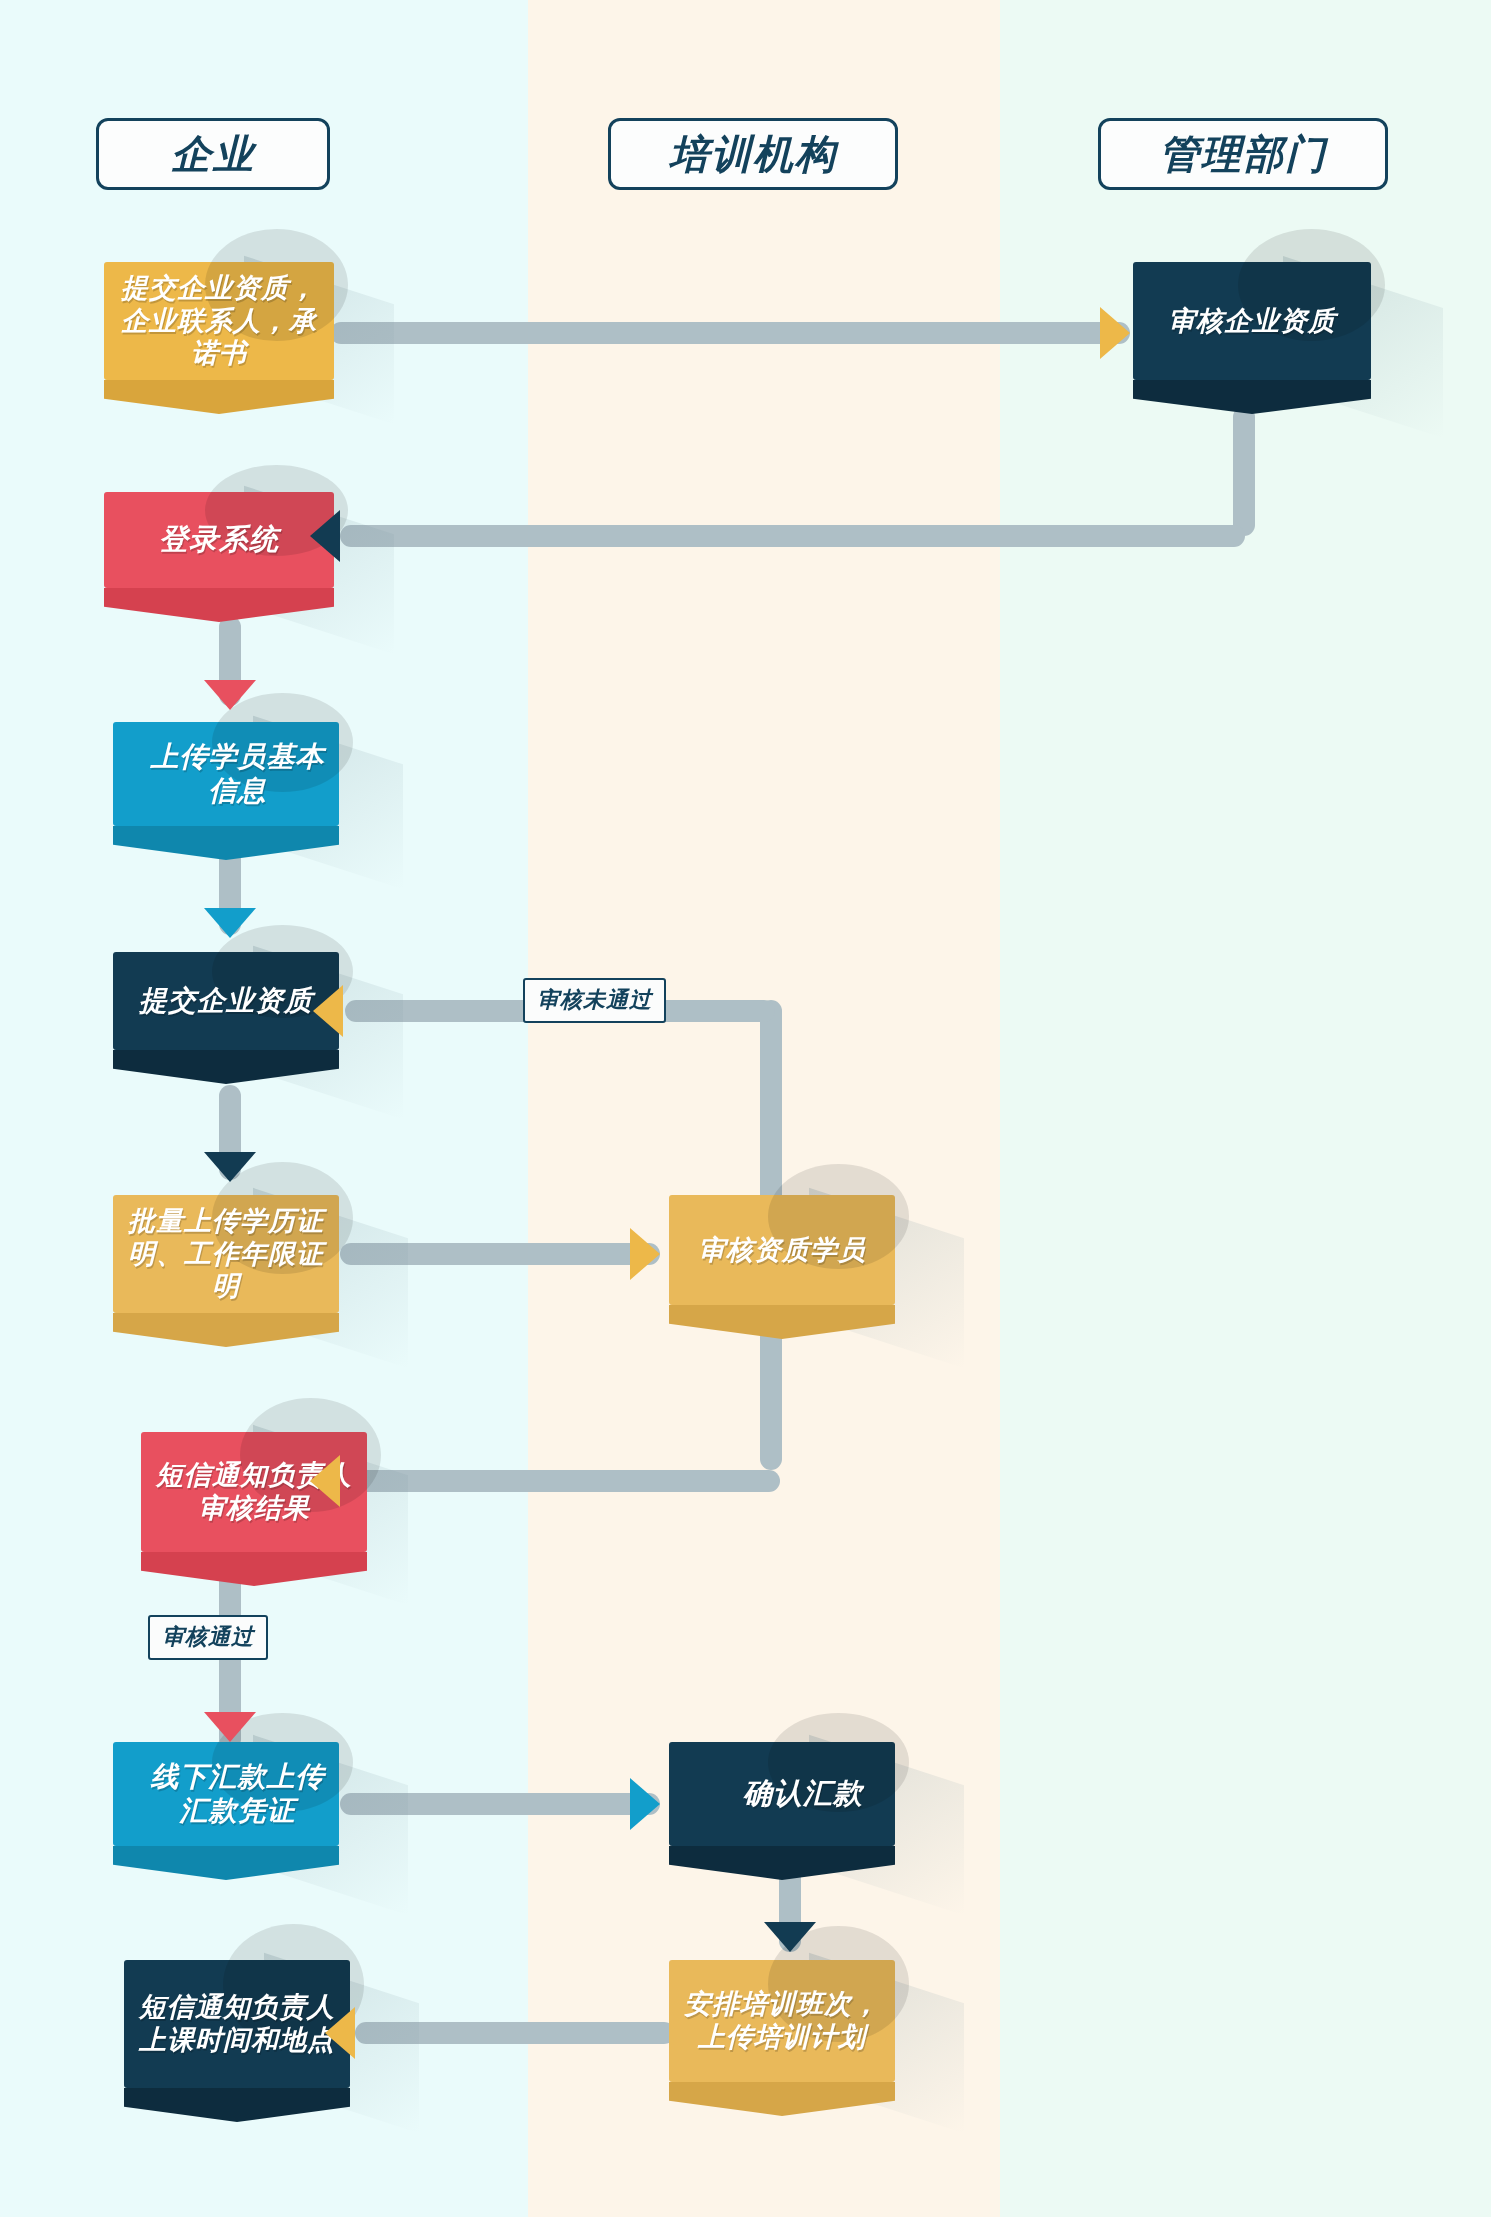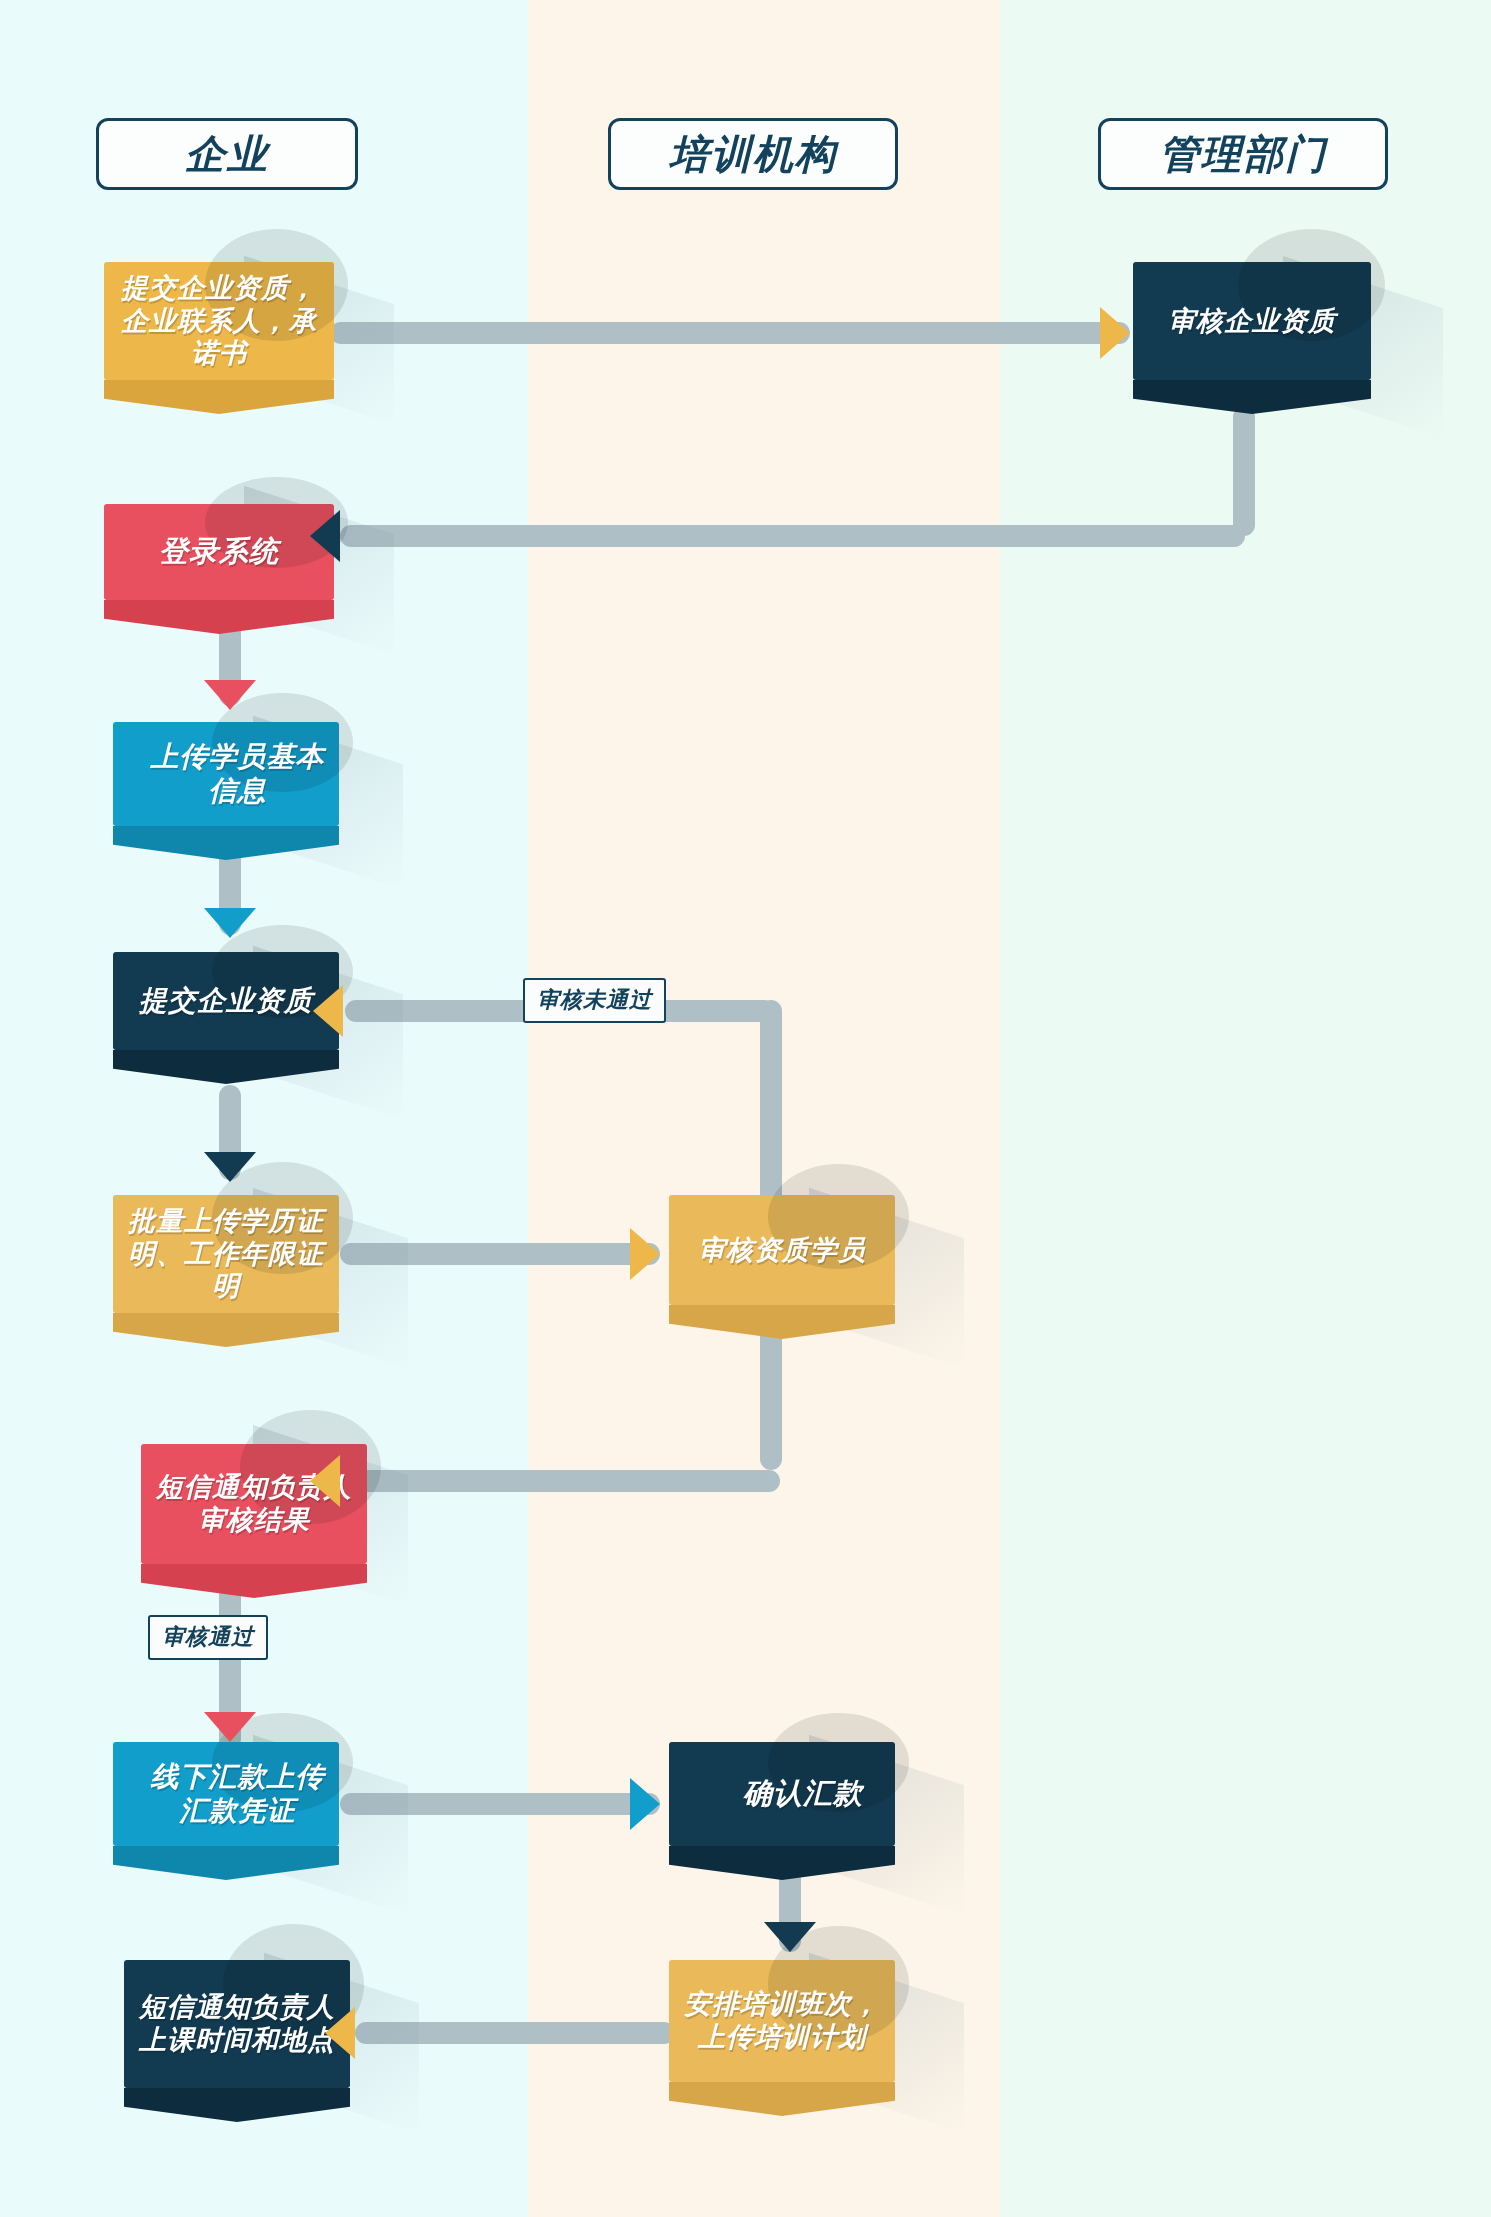--- a/index.html
+++ b/index.html
@@ -65,21 +65,21 @@
   .tail.right{right:0;clip-path:polygon(0 0,100% 0,100% 55%,0 100%);}
 
   
   .dshadow{position:absolute;z-index:1;pointer-events:none;
     background:linear-gradient(135deg,rgba(110,140,150,.22),rgba(110,140,150,0));
   }
 
   
   .c-yellow{background:#edb849;}
   .c-yellow2{background:#e9b95a;}
-  .c-red{background:#e8505f;margin-top:12px;}
+  .c-red{background:#e8505f;}
   .c-blue{background:#129ecb;padding-left:23px;}
   .c-dark{background:#123b52;}
   .t-yellow{background:#d9a53c;}
   .t-yellow2{background:#d6a648;}
   .t-red{background:#d5414f;}
   .t-blue{background:#0f87ad;}
   .t-dark{background:#0d2c3e;}
 
   
   .conn{position:absolute;background:#aebfc6;z-index:1;}
@@ -110,21 +110,21 @@
 </style>
 </head>
 <body>
 
 <div id="stage">
 
   <div class="lane l1"></div>
   <div class="lane l2"></div>
   <div class="lane l3"></div>
 
-  <div class="header-pill" style="left:96px;top:118px;width:262px;height:72px;">
+  <div class="header-pill" style="left:96px;top:118px;width:234px;height:72px;">
     <span>企业</span>
   </div>
   <div class="header-pill" style="left:608px;top:118px;width:290px;height:72px;">
     <span>培训机构</span>
   </div>
   <div class="header-pill" style="left:1098px;top:118px;width:290px;height:72px;">
     <span>管理部门</span>
   </div>
 
   <div class="conn h" style="left:330px;top:322px;width:800px;"></div>

